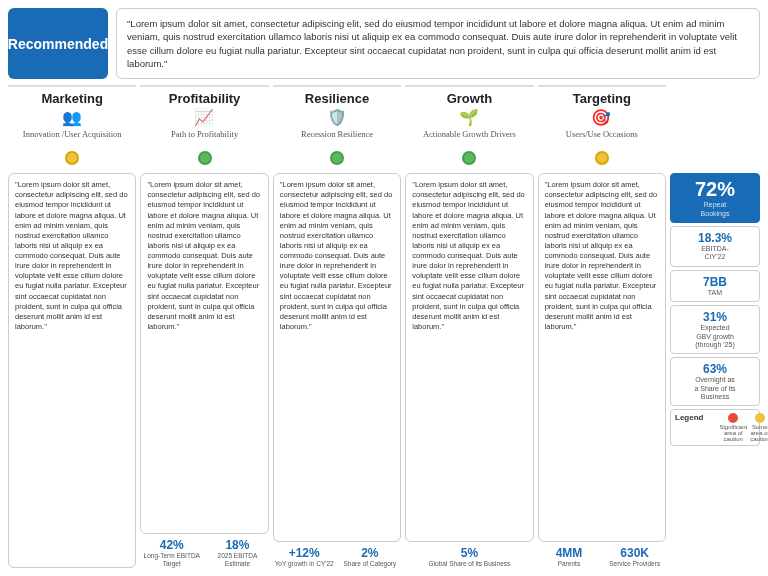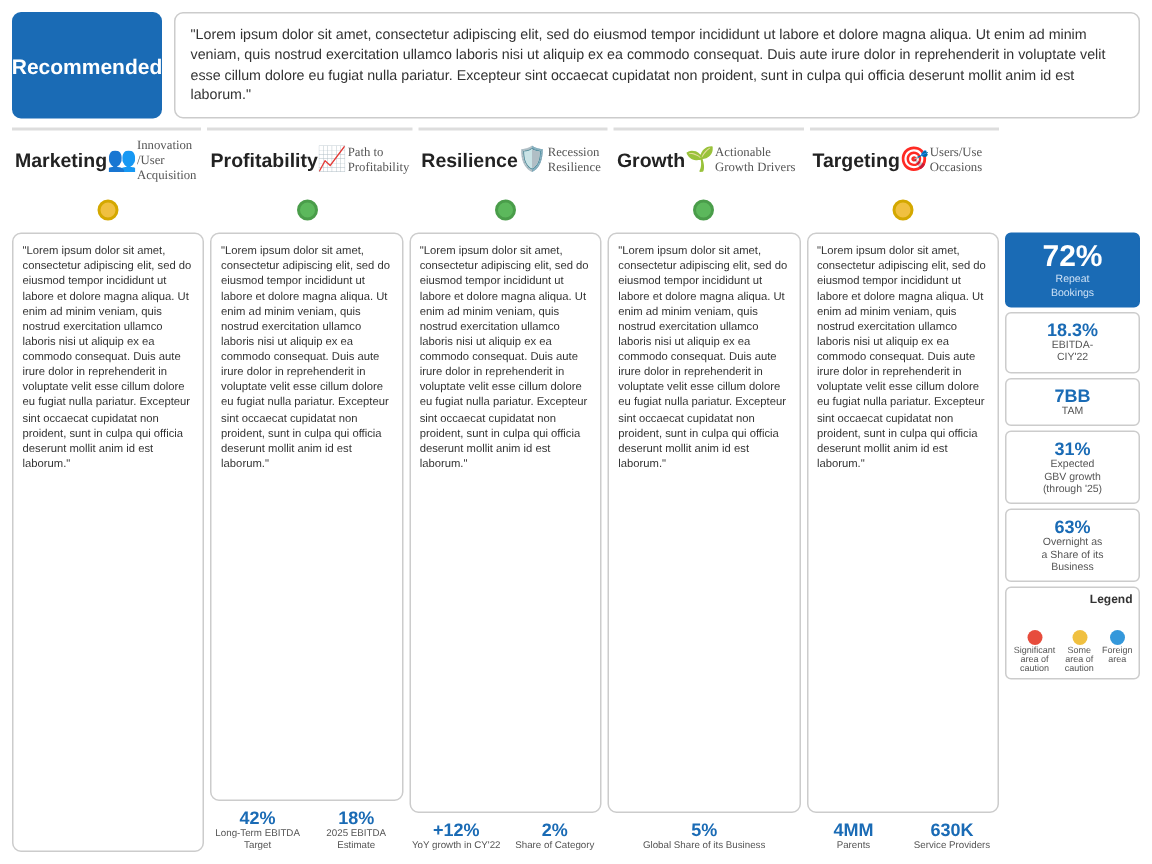--- a/index.html
+++ b/index.html
@@ -50,21 +50,21 @@
       line-height: 1.4;
     }
     
     .columns-header {
       display: flex;
       gap: 4px;
     }
     .col-header {
       flex: 1;
       display: flex;
-      flex-direction: row;
+      flex-direction: column;
       align-items: center;
       text-align: left;
       padding: 4px 2px;
       border-top: 2px solid #ddd;
     }
     .col-header-title {
       font-size: 13px;
       font-weight: bold;
       color: #222;
     }
@@ -175,21 +175,21 @@
       line-height: 1.2;
     }
     .stat-box.blue .stat-label {
       color: #cce0f5;
     }
     .legend-box {
       border: 1px solid #ccc;
       border-radius: 4px;
       padding: 3px 4px;
       display: flex;
-      flex-direction: column;
+      flex-direction: row;
       gap: 16px;
     }
     .legend-title {
       font-size: 8px;
       font-weight: bold;
       text-align: right;
       color: #333;
     }
     .legend-items {
       display: flex;

